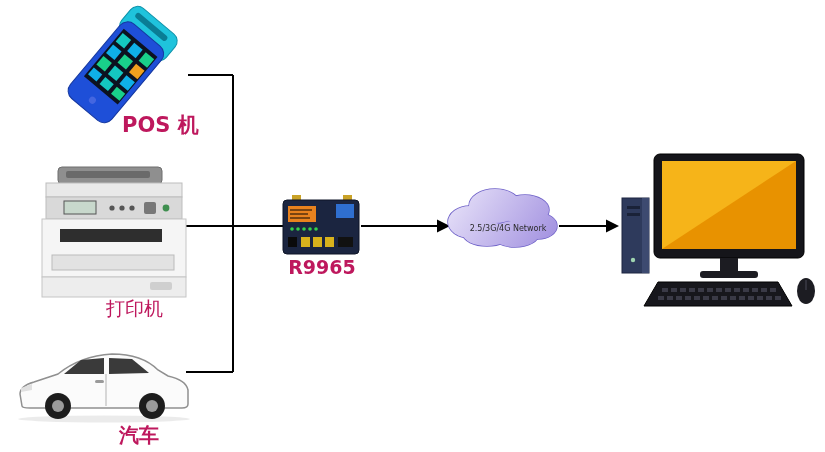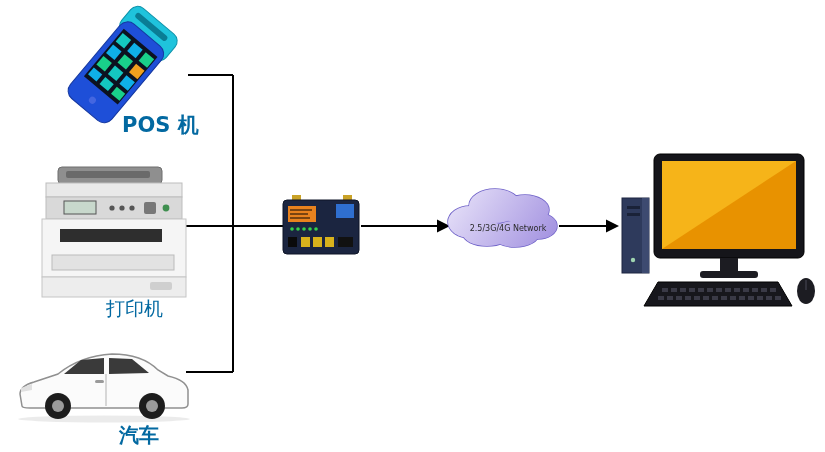--- a/index.html
+++ b/index.html
@@ -6,21 +6,21 @@
   html, body { background: #ffffff; }
   body { font-family: "DejaVu Sans", "Liberation Sans", sans-serif; }
   .canvas {
     position: relative;
     width: 825px;
     height: 452px;
     background: #ffffff;
     overflow: hidden;
   }
   .canvas > svg { position: absolute; left: 0; top: 0; }
-  .label { position: absolute; color: #0369a1; white-space: nowrap; }
+  .label { position: absolute; color: #be185d; white-space: nowrap; }
   .label-pos     { left: 122px; top: 111px; font-size: 21px; font-weight: 700; }
   .label-printer { left: 106px; top: 296px; font-size: 19px; font-weight: 400; font-family: "DejaVu Serif", serif; }
   .label-car     { left: 119px; top: 422px; font-size: 20px; font-weight: 600; font-family: "DejaVu Serif", serif; }
   .label-router  { left: 283px; top: 256px; width: 78px; text-align: center; font-size: 19px; font-weight: 700; }
   .cloud-title   { left: 450px; top: 203px; width: 108px; text-align: center; font-size: 15px;
                    color: #10104f; font-family: "DejaVu Serif", serif; }
   .cloud-sub     { left: 450px; top: 224px; width: 116px; text-align: center; font-size: 8px; color: #2a2a2a; }
 </style>
 </head>
 <body>
@@ -164,15 +164,16 @@
       <path d="M662,290 H778" stroke="#3a3a46" stroke-width="4" stroke-dasharray="6 3" fill="none"></path>
       <path d="M658,298 H784" stroke="#3a3a46" stroke-width="4" stroke-dasharray="6 3" fill="none"></path>
       <ellipse cx="806" cy="291" rx="9" ry="13" fill="#1c1c22"></ellipse>
       <path d="M806,280 V290" stroke="#3a3a46" stroke-width="1.5"></path>
     </g>
   </svg>
 
   <div class="label label-pos">POS 机</div>
   <div class="label label-printer">打印机</div>
   <div class="label label-car">汽车</div>
+  <div class="label label-router">R9965</div>
   <div class="label cloud-sub">2.5/3G/4G Network</div>
 
 </div>
 
 </body></html>

